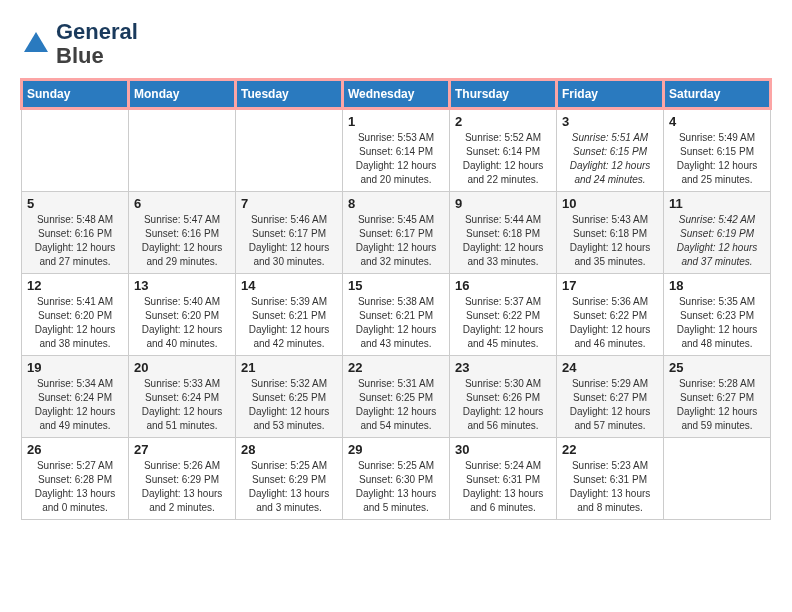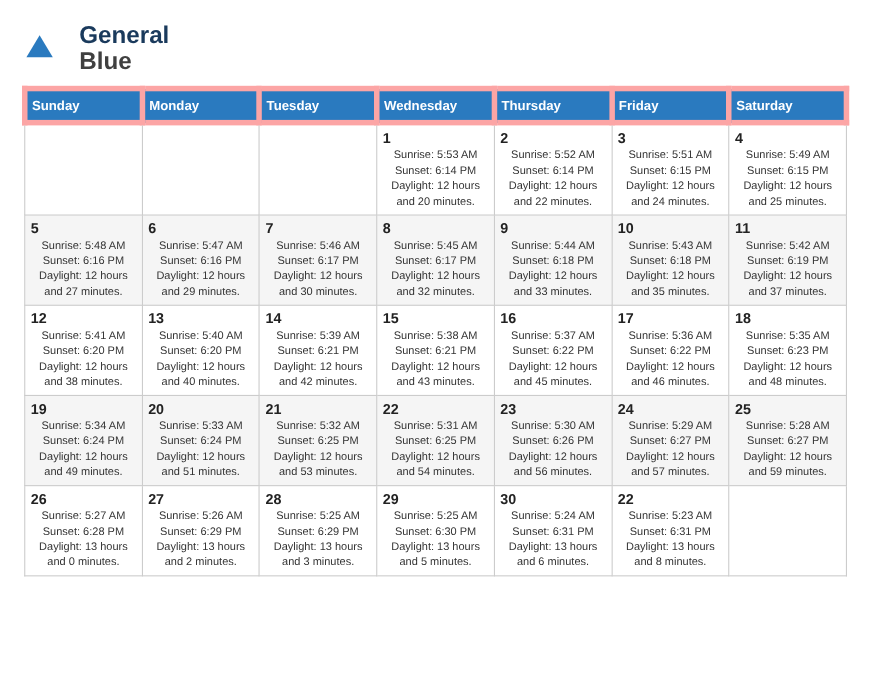--- a/index.html
+++ b/index.html
@@ -12,21 +12,21 @@
     }
     .header {
       display: flex;
       justify-content: space-between;
       align-items: flex-start;
       margin-bottom: 10px;
     }
     .logo {
       display: flex;
       align-items: center;
-      gap: 20px;
+      gap: 4px;
     }
     .logo-text {
       font-size: 22px;
       font-weight: bold;
       color: #1a3a5c;
       line-height: 1.1;
     }
     .logo-blue {
       color: #404040;
     }
@@ -51,21 +51,21 @@
       border-collapse: collapse;
       font-size: 11px;
     }
     thead th {
       background-color: #2a7abf;
       color: #fff;
       padding: 6px 4px;
       text-align: left;
       font-size: 12px;
       font-weight: bold;
-      border: 5px solid #fca5a5;
+      border: 3px solid #fca5a5;
     }
     tbody td {
       border: 1px solid #ccc;
       vertical-align: top;
       padding: 4px 5px;
       height: 80px;
       width: 107px;
     }
     .day-num {
       font-size: 13px;
@@ -133,21 +133,21 @@
         </td>
         <td>
           <span class="day-num">2</span>
           <div class="day-info" style="white-space: pre-line;">Sunrise: 5:52 AM
 Sunset: 6:14 PM
 Daylight: 12 hours
 and 22 minutes.</div>
         </td>
         <td>
           <span class="day-num">3</span>
-          <div class="day-info" style="white-space: pre-line;">Sunrise: 5:51 AM
+          <div class="day-info" style="white-space: pre-line; font-style: italic;">Sunrise: 5:51 AM
 Sunset: 6:15 PM
 Daylight: 12 hours
 and 24 minutes.</div>
         </td>
         <td>
           <span class="day-num">4</span>
           <div class="day-info" style="white-space: pre-line;">Sunrise: 5:49 AM
 Sunset: 6:15 PM
 Daylight: 12 hours
 and 25 minutes.</div>
@@ -191,21 +191,21 @@
         </td>
         <td>
           <span class="day-num">10</span>
           <div class="day-info" style="white-space: pre-line;">Sunrise: 5:43 AM
 Sunset: 6:18 PM
 Daylight: 12 hours
 and 35 minutes.</div>
         </td>
         <td>
           <span class="day-num">11</span>
-          <div class="day-info" style="white-space: pre-line;">Sunrise: 5:42 AM
+          <div class="day-info" style="white-space: pre-line; font-style: italic;">Sunrise: 5:42 AM
 Sunset: 6:19 PM
 Daylight: 12 hours
 and 37 minutes.</div>
         </td>
       </tr>
       <tr>
         <td>
           <span class="day-num">12</span>
           <div class="day-info" style="white-space: pre-line;">Sunrise: 5:41 AM
 Sunset: 6:20 PM

